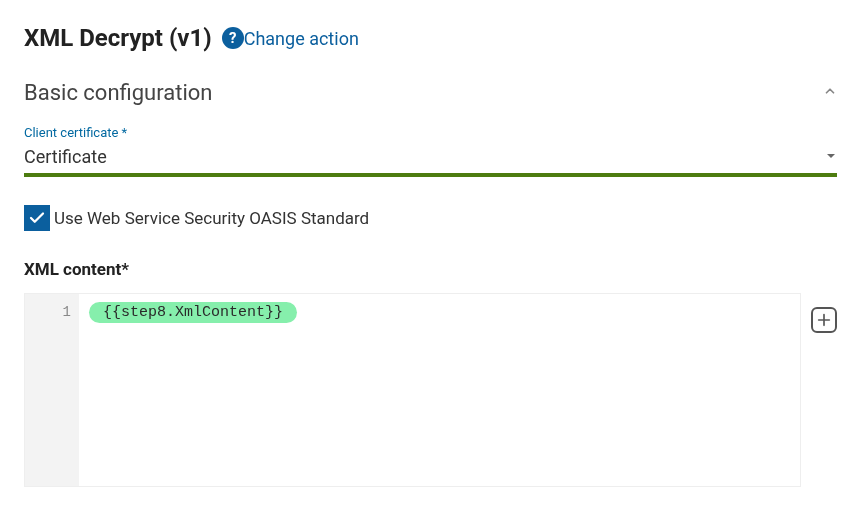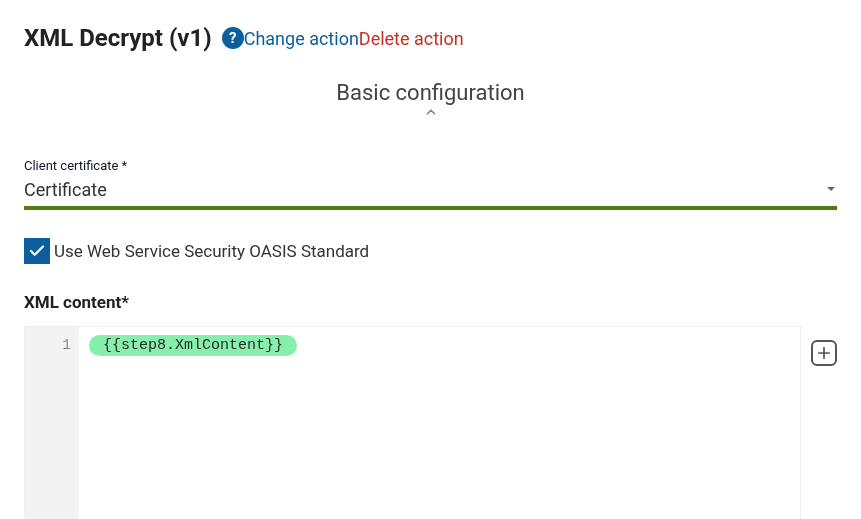--- a/index.html
+++ b/index.html
@@ -44,35 +44,34 @@
       display: flex;
       font-size: 18px;
     }
     .link-change { color: #0b5f9e; cursor: pointer; }
     .link-delete { color: #c23224; cursor: pointer; }
     .section-header {
       display: flex;
       align-items: center;
       justify-content: space-between;
       cursor: pointer;
-      margin-bottom: 36px;
-      flex-direction: column;
+      margin-bottom: 20px;
     }
     .section-title {
       font-size: 22px;
       color: #444;
       font-weight: 400;
     }
     .chevron {
       color: #888;
       font-size: 14px;
     }
     .field-label {
       font-size: 13px;
-      color: #0f172a;
+      color: #0369a1;
       margin-bottom: 2px;
     }
     .select-field {
       display: flex;
       align-items: center;
       justify-content: space-between;
       border-bottom: 4px solid #4d7c0f;
       padding: 4px 0 6px 0;
       cursor: pointer;
       margin-bottom: 28px;
@@ -164,21 +163,20 @@
 </head>
 <body>
 
 <div class="header-row">
   <div class="title-wrap">
     <h1 class="page-title">XML Decrypt (v1)</h1>
     <span class="help-icon">?</span>
   </div>
   <div class="header-actions">
     <span class="link-change">Change action</span>
-    <span class="link-delete">Delete action</span>
   </div>
 </div>
 
 <div class="section-header">
   <span class="section-title">Basic configuration</span>
   <span class="chevron">
     <svg width="14" height="14" viewBox="0 0 24 24" fill="none" stroke="#888" stroke-width="3" stroke-linecap="round" stroke-linejoin="round">
         <polyline points="18 15 12 9 6 15"></polyline>
       </svg>
   </span>

